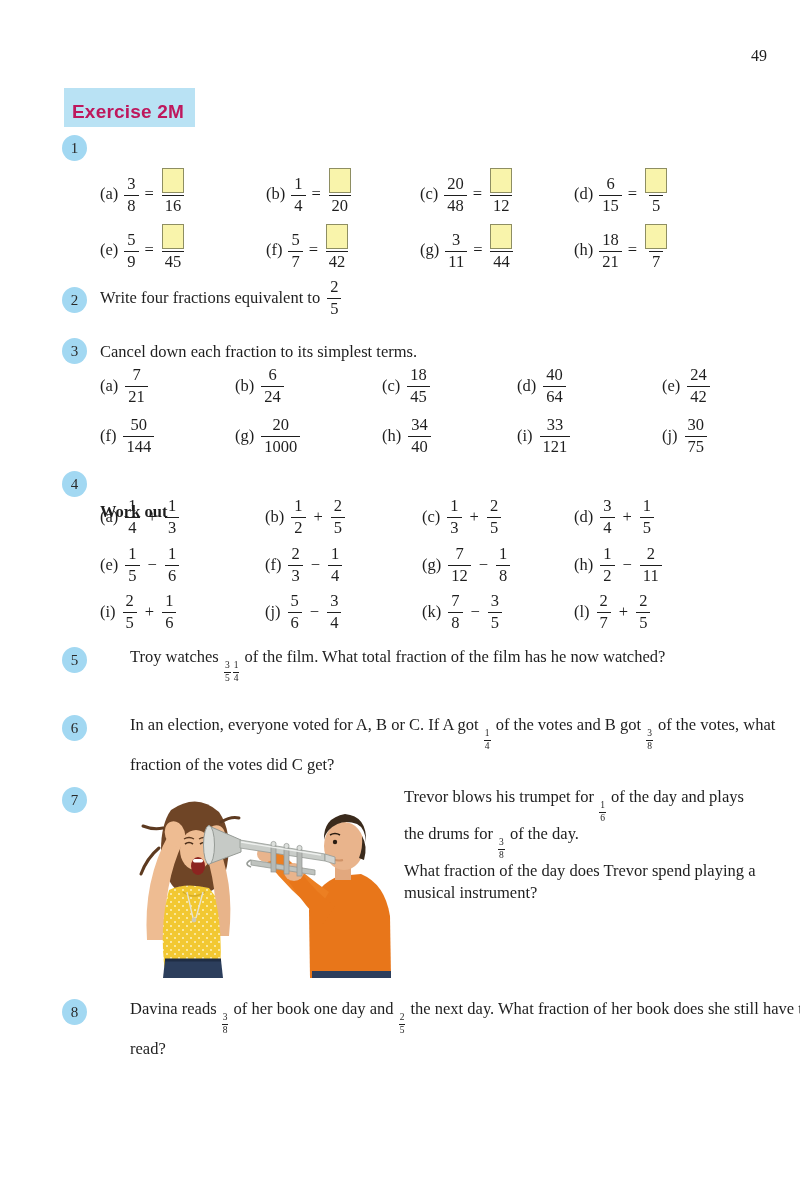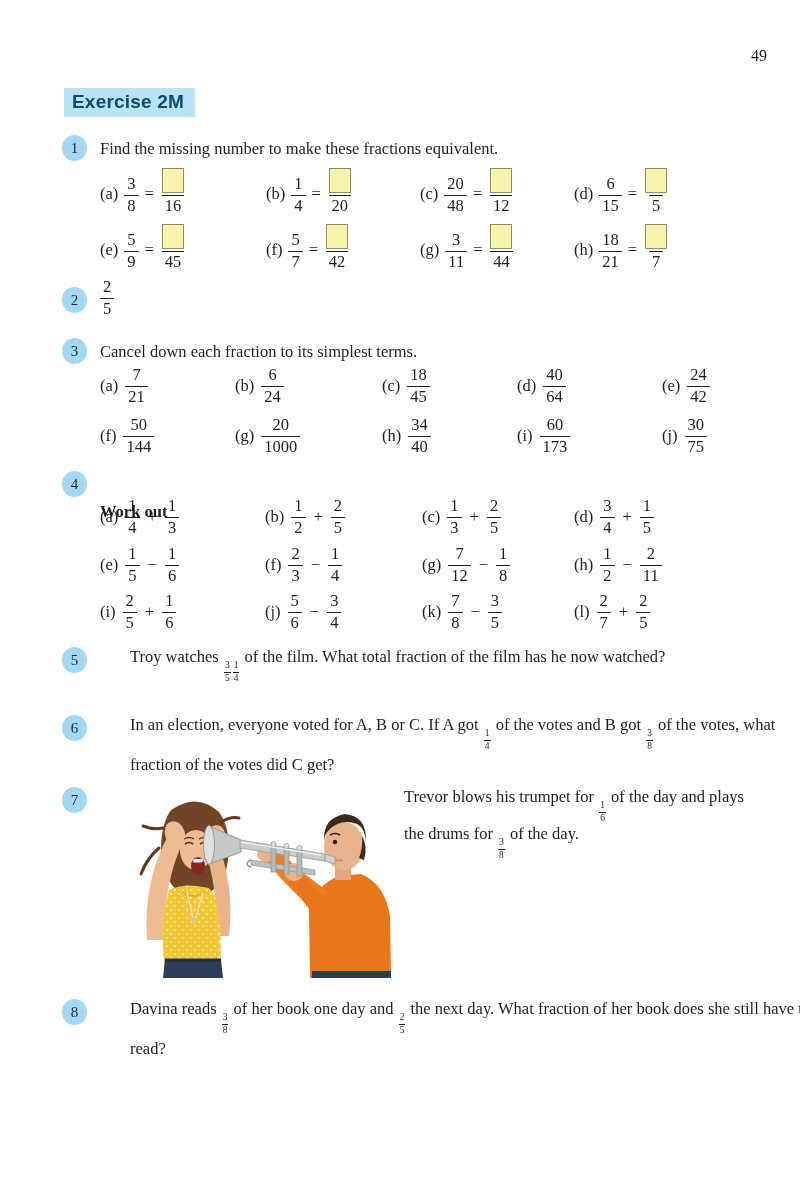--- a/index.html
+++ b/index.html
@@ -5,21 +5,21 @@
   html,body{margin:0;padding:0;background:#ffffff;}
   .page{
     position:relative;width:800px;height:1112px;background:#ffffff;overflow:hidden;
     font-family:"Liberation Serif", serif;color:#1e1e1e;
   }
   .abs{position:absolute;}
   .pagenum{top:47px;right:33px;font-size:16px;}
   .exheader{
     left:64px;top:88px;background:var(--header-bg,#b9e2f4);
     font-family:"Liberation Sans", sans-serif;font-weight:bold;font-size:19px;
-    color:#0c4a6e;padding:3px 11px 4px 8px;letter-spacing:.2px;
+    color:#be185d;padding:13px 11px 4px 8px;letter-spacing:.2px;
   }
   .badge{
     width:25px;height:26px;border-radius:50%;background:var(--badge-bg,#a2d8f2);
     display:flex;align-items:center;justify-content:center;font-size:15px;color:#2a2a2a;
   }
   .qtext{font-size:16.5px;white-space:nowrap;}
   .para{font-size:16.5px;line-height:27px;margin-left:30px;}
   .para7{font-size:16.5px;line-height:21.5px;}
 
   
@@ -54,21 +54,20 @@
 </style>
 </head>
 <body>
 
 <div class="page" style="--header-bg: #b9e2f4; --badge-bg: #a2d8f2; --box-fill: #f9f4ab; --box-border: #8e8e62; --rule-color: #9ed2ec;">
 
   <div class="abs pagenum">49</div>
   <div class="abs exheader">Exercise 2M</div>
 
   <div class="abs badge" style="left:62px;top:135px;">1</div>
-  <div class="abs qtext" style="left:100px;top:139px;">Find the missing number to make these fractions equivalent.</div>
   <div class="abs" id="q1-grid" style="left:100px;top:168px;width:680px;height:108px;">
       <div class="gitem" style="left: 0px; top: 0px;">
         <span class="glabel">(a)</span>
         <span class="frac">
           <span class="fn">3</span>
           <span class="fd">8</span>
         </span>
         <span class="eq">=</span>
         <span class="frac">
           <span class="fnb">
@@ -172,20 +171,21 @@
           <span class="fnb">
             <span class="mbox"></span>
           </span>
           <span class="fd">7</span>
         </span>
       </div>
     </div>
 
   <div class="abs badge" style="left:62px;top:287px;">2</div>
   <div class="abs q2row" style="left:100px;top:277px;">
+    <span>Write four fractions equivalent to</span>
     <span id="q2-frac-slot"><span class="frac">
           <span class="fn">2</span>
           <span class="fd">5</span>
         </span></span>
   </div>
 
   <div class="abs badge" style="left:62px;top:338px;">3</div>
   <div class="abs qtext" style="left:100px;top:342px;">Cancel down each fraction to its simplest terms.</div>
   <div class="abs" id="q3-grid" style="left:100px;top:366px;width:680px;height:95px;">
       <div class="gitem2" style="left: 0px; top: 0px;">
@@ -240,22 +240,22 @@
       <div class="gitem2" style="left: 282px; top: 50px;">
         <span>(h)</span>
         <span class="frac">
           <span class="fn">34</span>
           <span class="fd">40</span>
         </span>
       </div>
       <div class="gitem2" style="left: 417px; top: 50px;">
         <span>(i)</span>
         <span class="frac">
-          <span class="fn">60</span>
-          <span class="fd">173</span>
+          <span class="fn">33</span>
+          <span class="fd">121</span>
         </span>
       </div>
       <div class="gitem2" style="left: 562px; top: 50px;">
         <span>(j)</span>
         <span class="frac">
           <span class="fn">30</span>
           <span class="fd">75</span>
         </span>
       </div>
     </div>
@@ -516,20 +516,21 @@
     </svg>
   </div>
   <div class="abs para7" style="left:404px;top:786px;width:352px;">
     <div id="q7-para1"><span>Trevor blows his trumpet for </span><span class="sfrac">
           <span class="sn">1</span>
           <span class="sd">6</span>
         </span><span> of the day and plays the drums for </span><span class="sfrac">
           <span class="sn">3</span>
           <span class="sd">8</span>
         </span><span> of the day.</span></div>
+    <div id="q7-para2"><span>What fraction of the day does Trevor spend playing a musical instrument?</span></div>
   </div>
 
   <div class="abs badge" style="left:62px;top:999px;">8</div>
   <div class="abs para" id="q8-para" style="left:100px;top:995px;width:690px;"><span>Davina reads </span><span class="sfrac">
         <span class="sn">3</span>
         <span class="sd">8</span>
       </span><span> of her book one day and </span><span class="sfrac">
         <span class="sn">2</span>
         <span class="sd">5</span>
       </span><span> the next day. What fraction of her book does she still have to read?</span></div>

